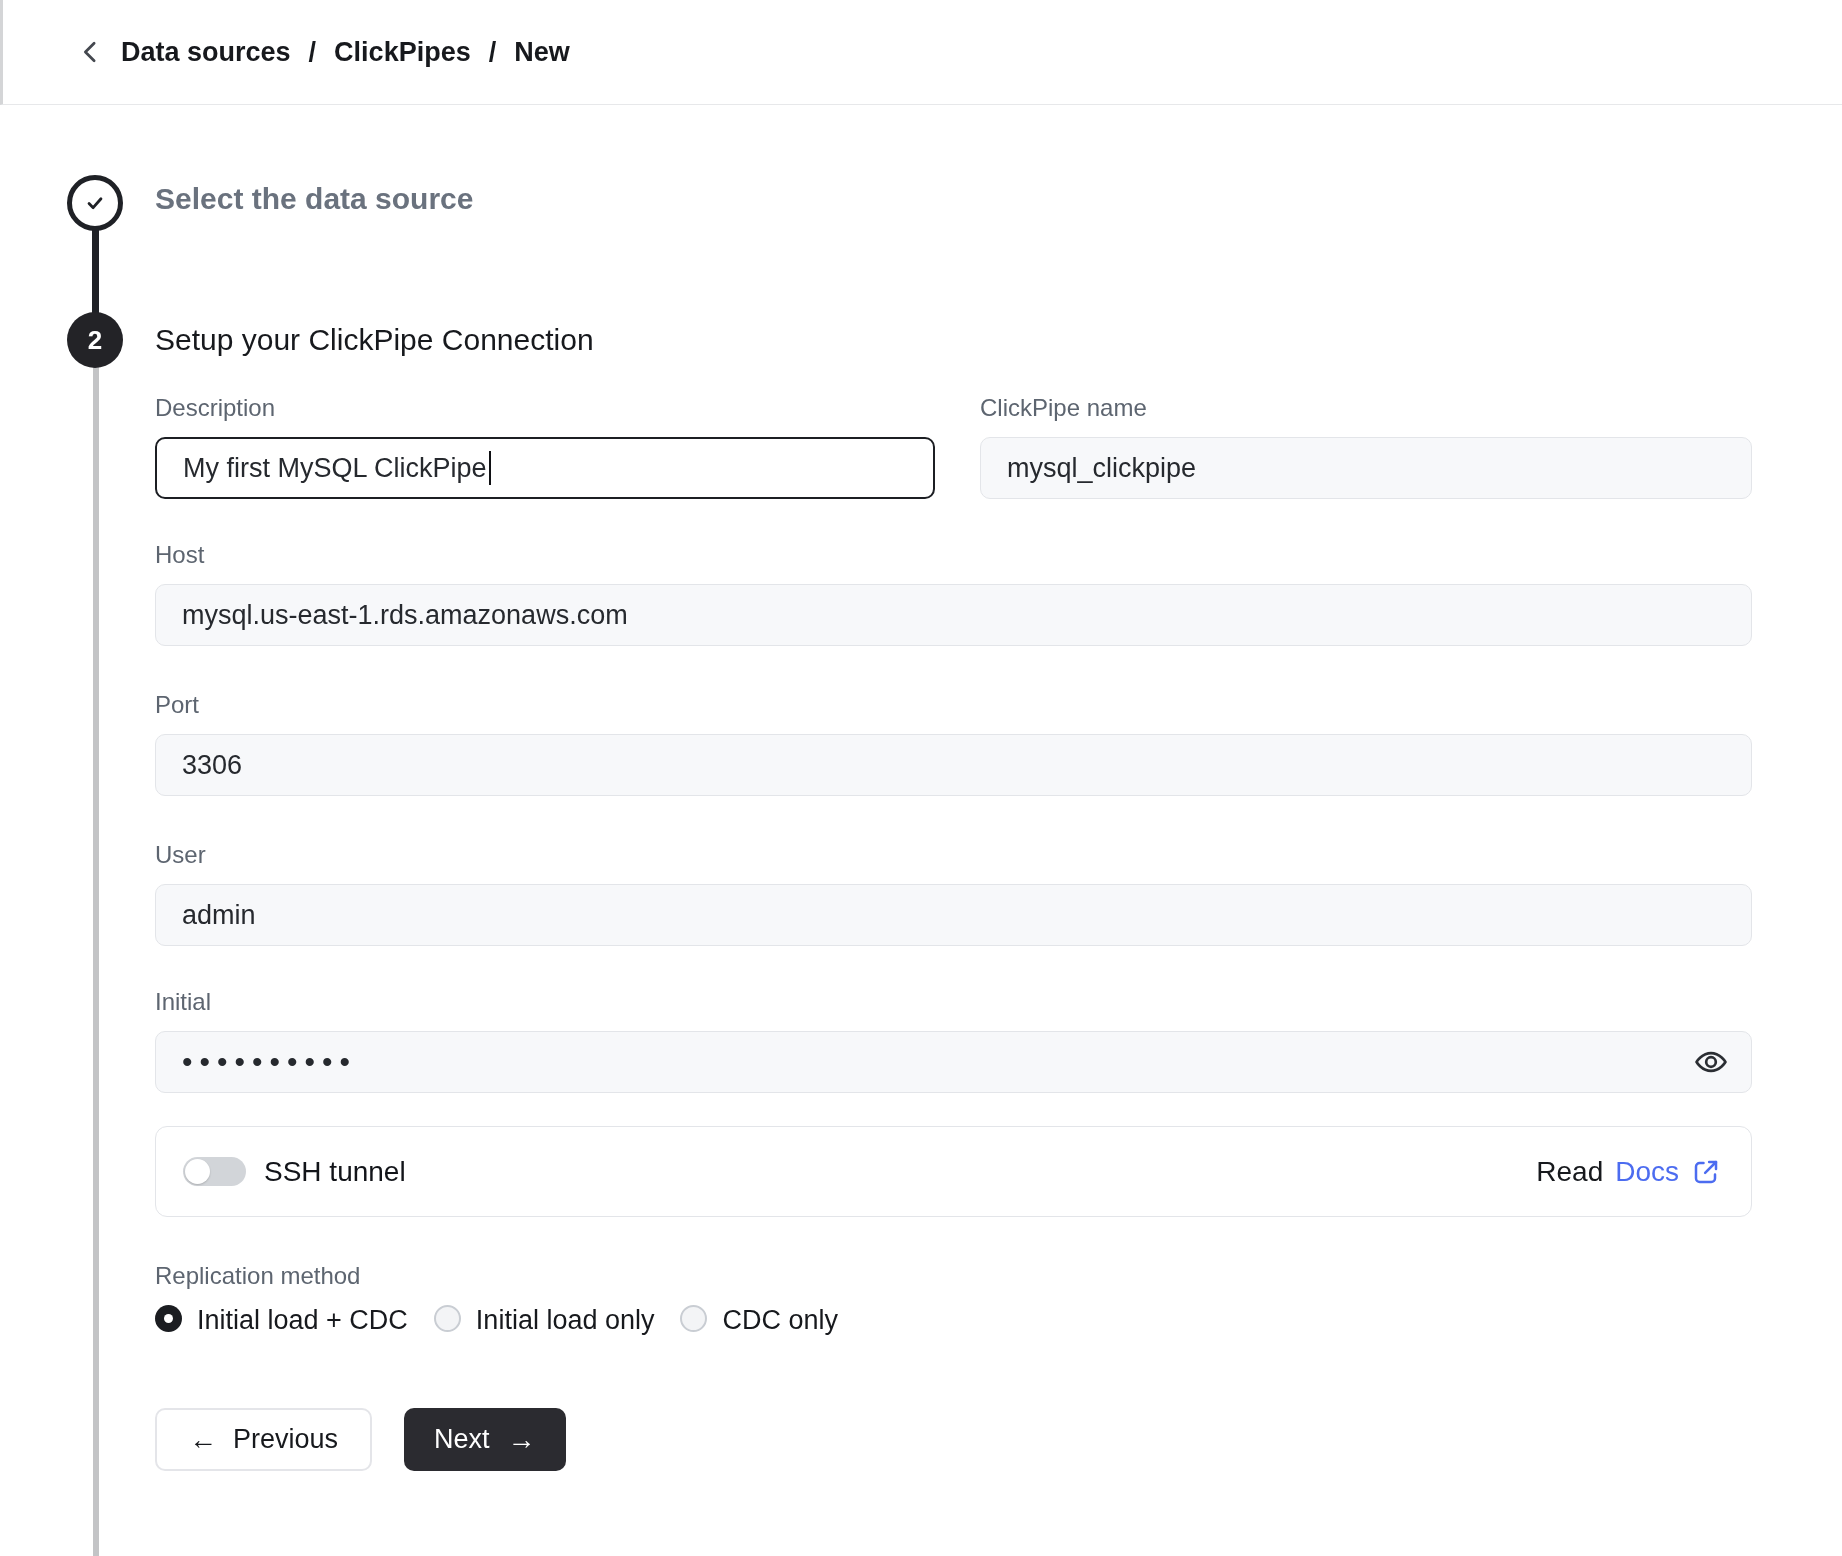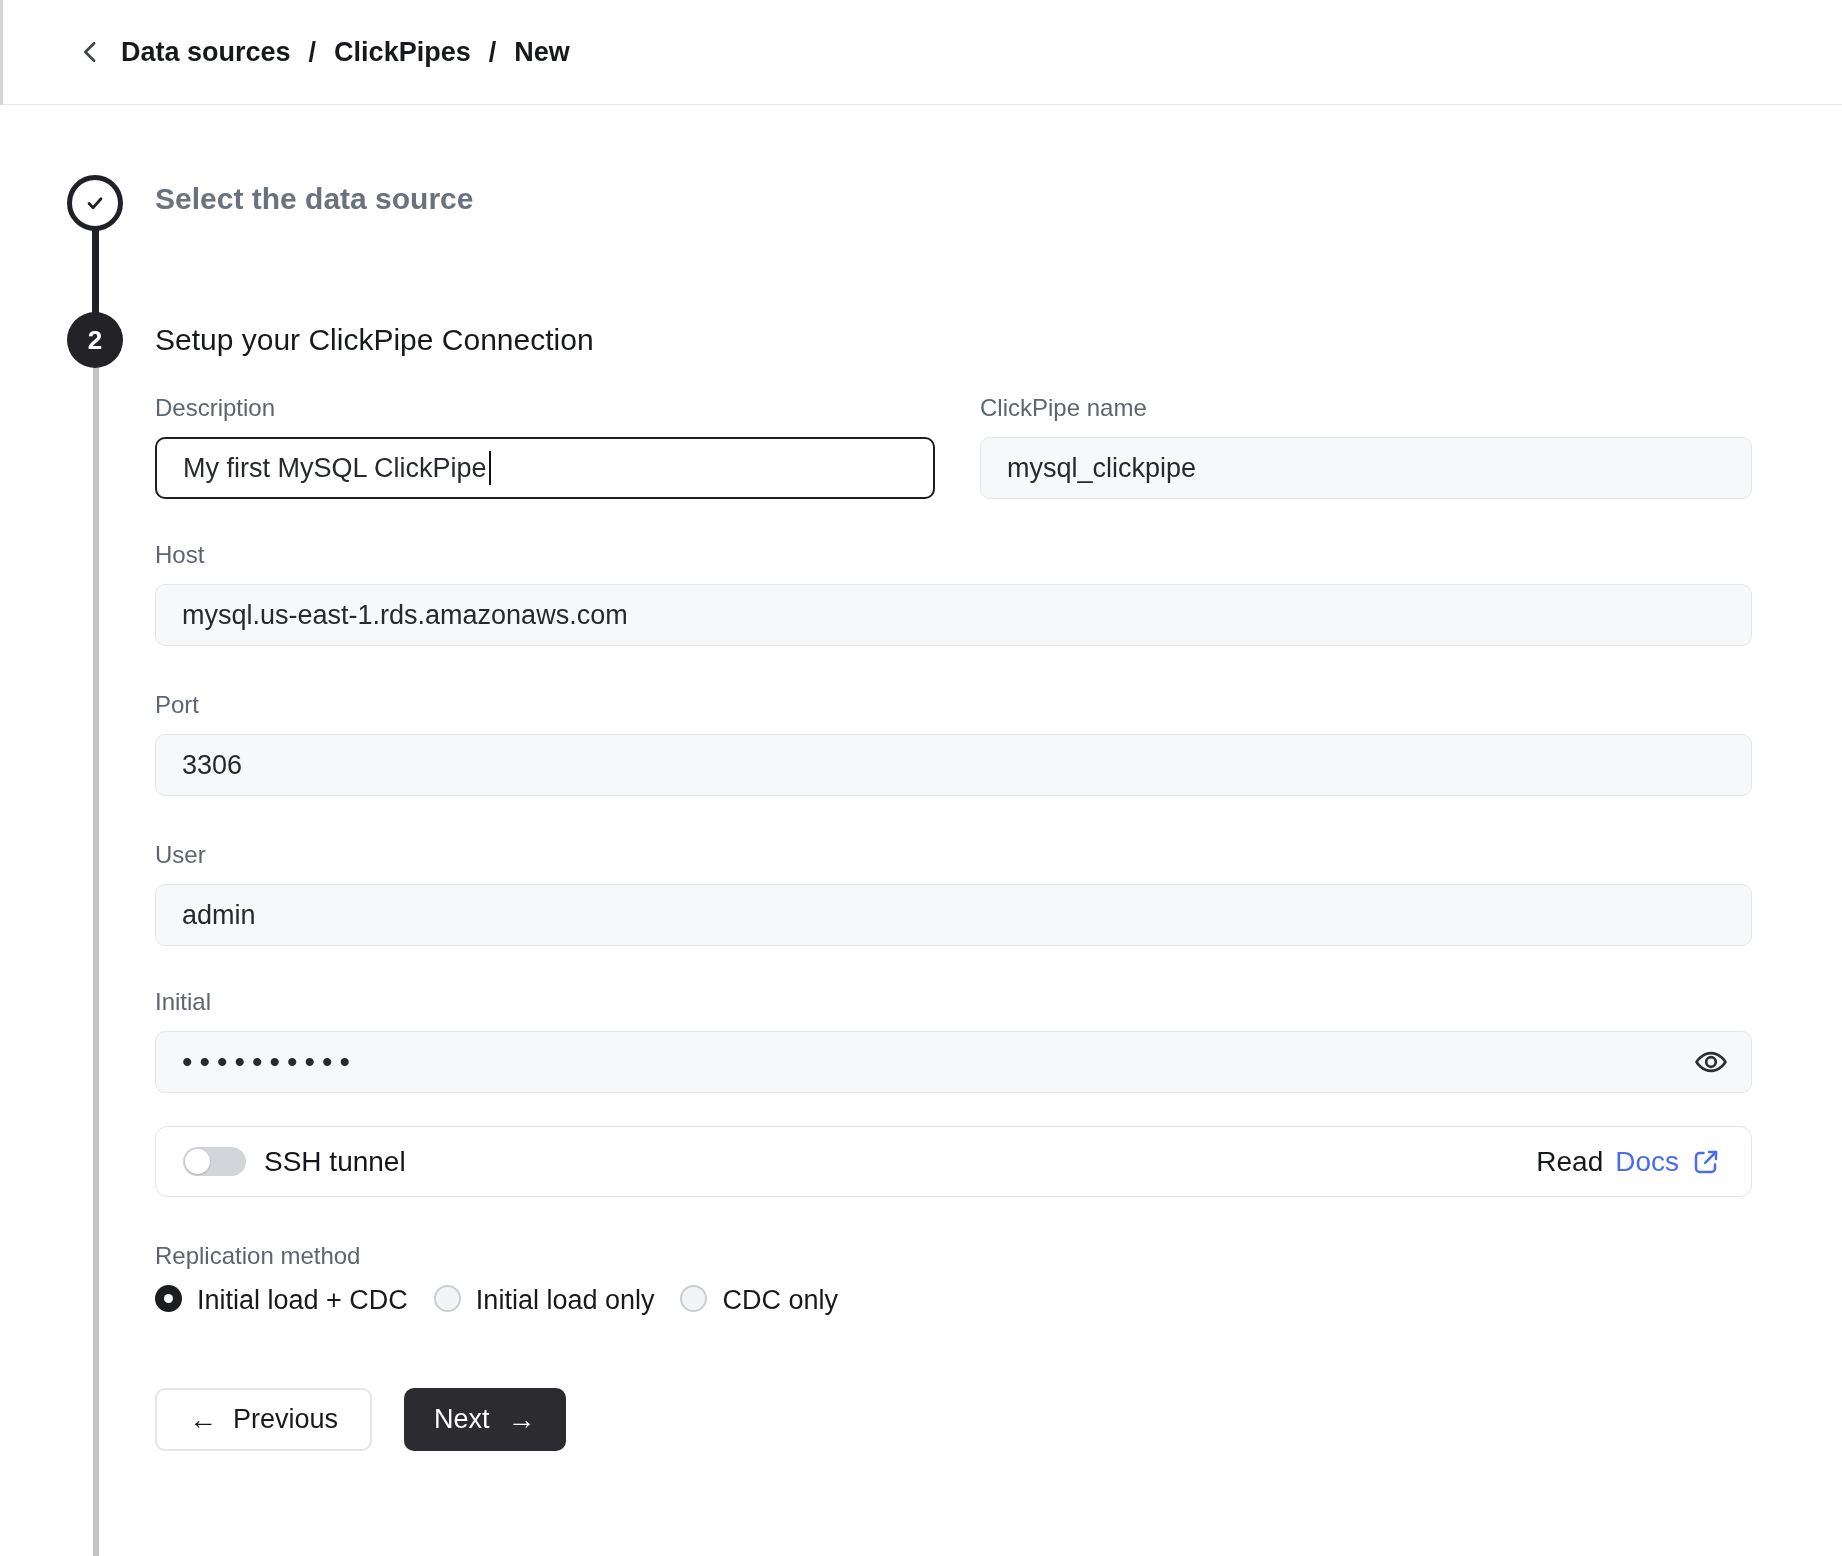--- a/index.html
+++ b/index.html
@@ -59,21 +59,21 @@
   }
   .input-focused { background:#fff; border:2px solid #1c1e23; }
   .caret { display:inline-block; width:2px; height:34px; background:#101114; margin-left:2px; }
 
   .input-wrap { position:relative; }
   .password-text { font-size:30px; letter-spacing:7px; color:#26292e; }
   .eye { position:absolute; right:24px; top:50%; transform:translateY(-50%); display:flex; cursor:pointer; }
 
   
   .ssh-box {
-    margin-top:33px; height:71px;
+    margin-top:33px; height:91px;
     border:1px solid #e3e5e9; border-radius:12px; background:#fff;
     display:flex; align-items:center; justify-content:space-between;
     padding:0 30px 0 27px;
   }
   .ssh-left { display:flex; align-items:center; gap:18px; }
   .toggle { width:63px; height:29px; border-radius:15px; background:#d2d5d9; position:relative; cursor:pointer; flex:none; }
   .toggle-knob { position:absolute; left:2px; top:2px; width:25px; height:25px; border-radius:50%; background:#fff; box-shadow:0 1px 2px rgba(0,0,0,.18); }
   .ssh-label { font-size:28px; color:#121419; }
   .ssh-right { display:flex; align-items:center; gap:12px; font-size:28px; color:#17191d; }
   .docs-link { color:#4c6cf0; cursor:pointer; display:flex; align-items:center; gap:12px;justify-content:center; }

